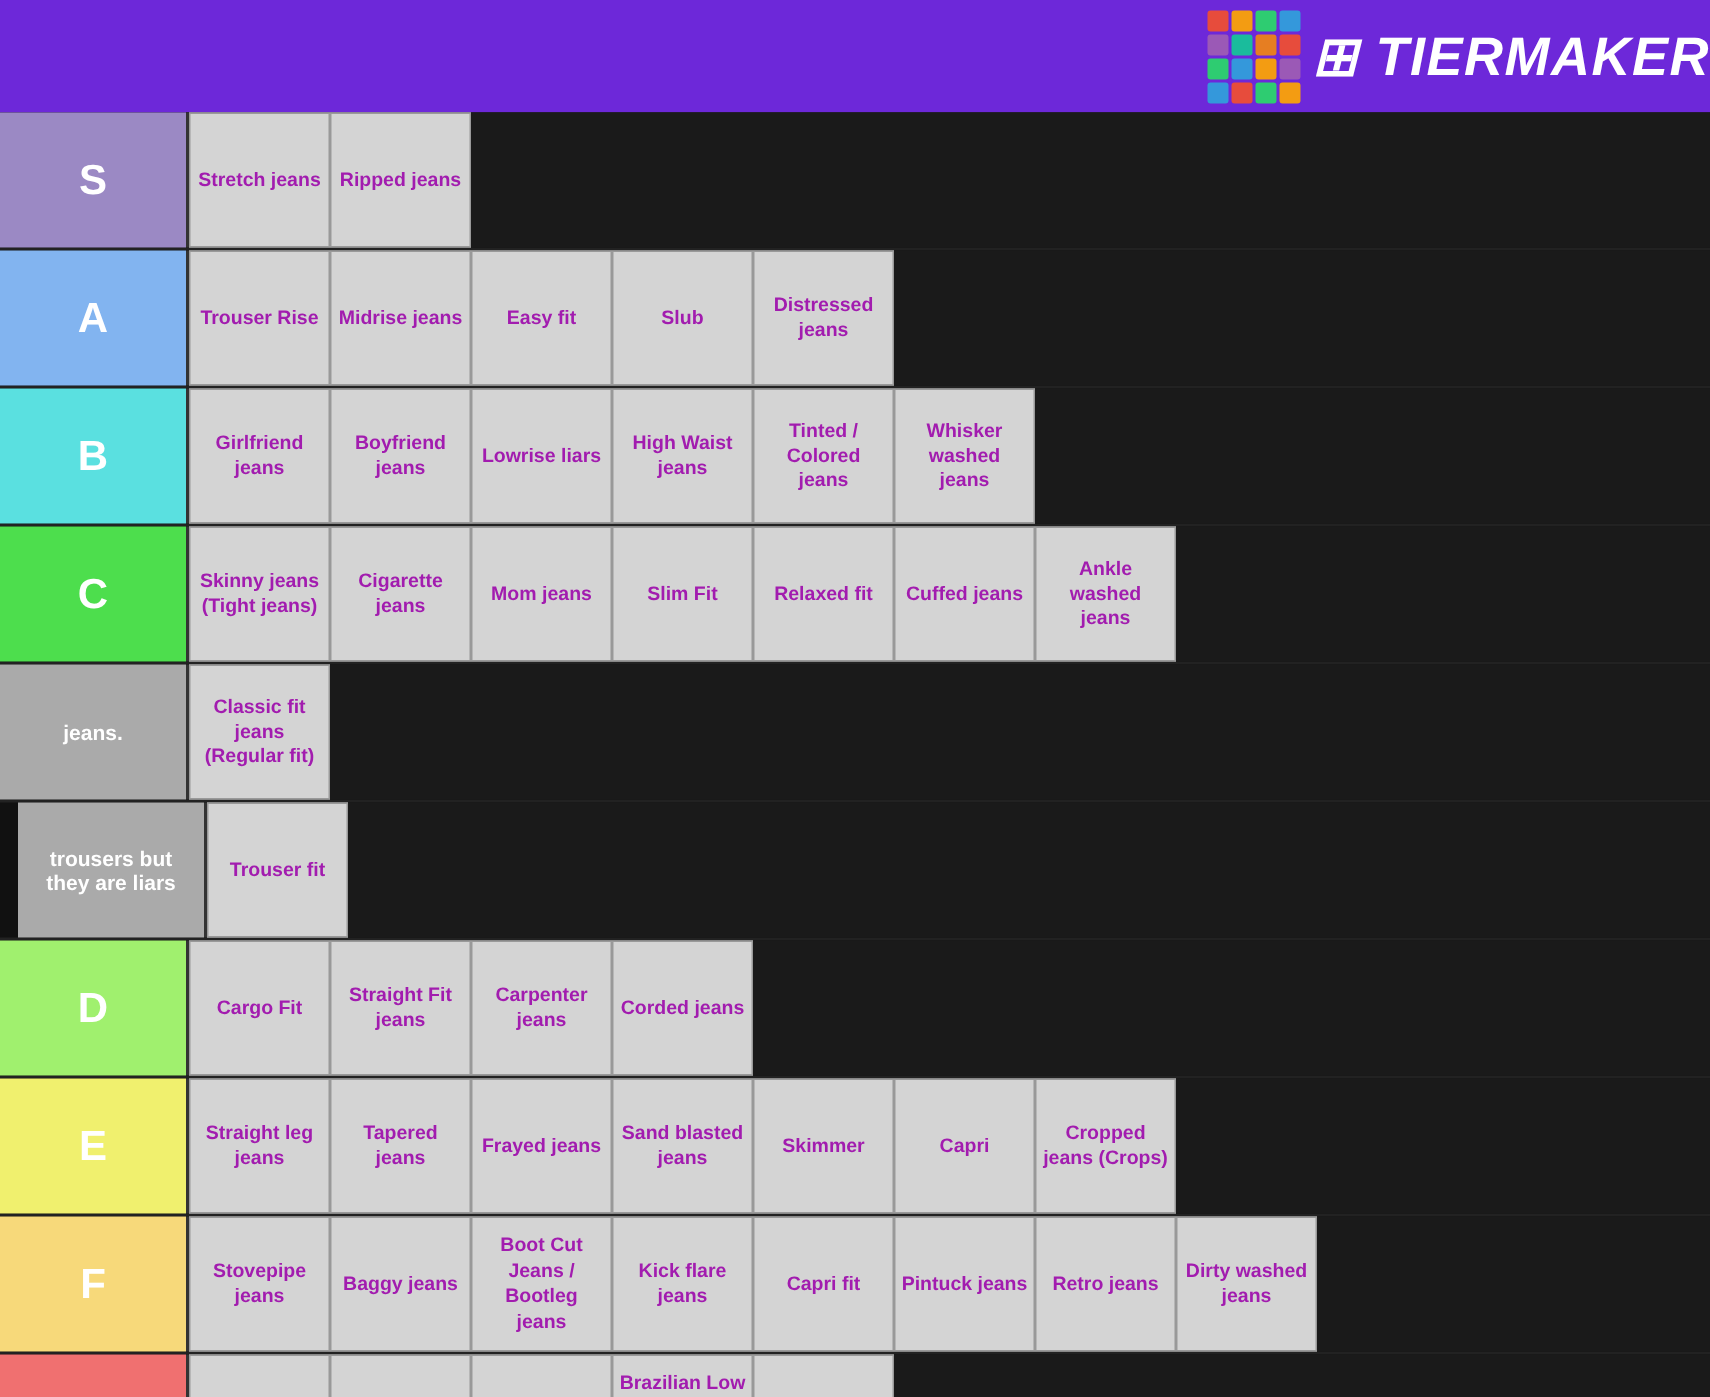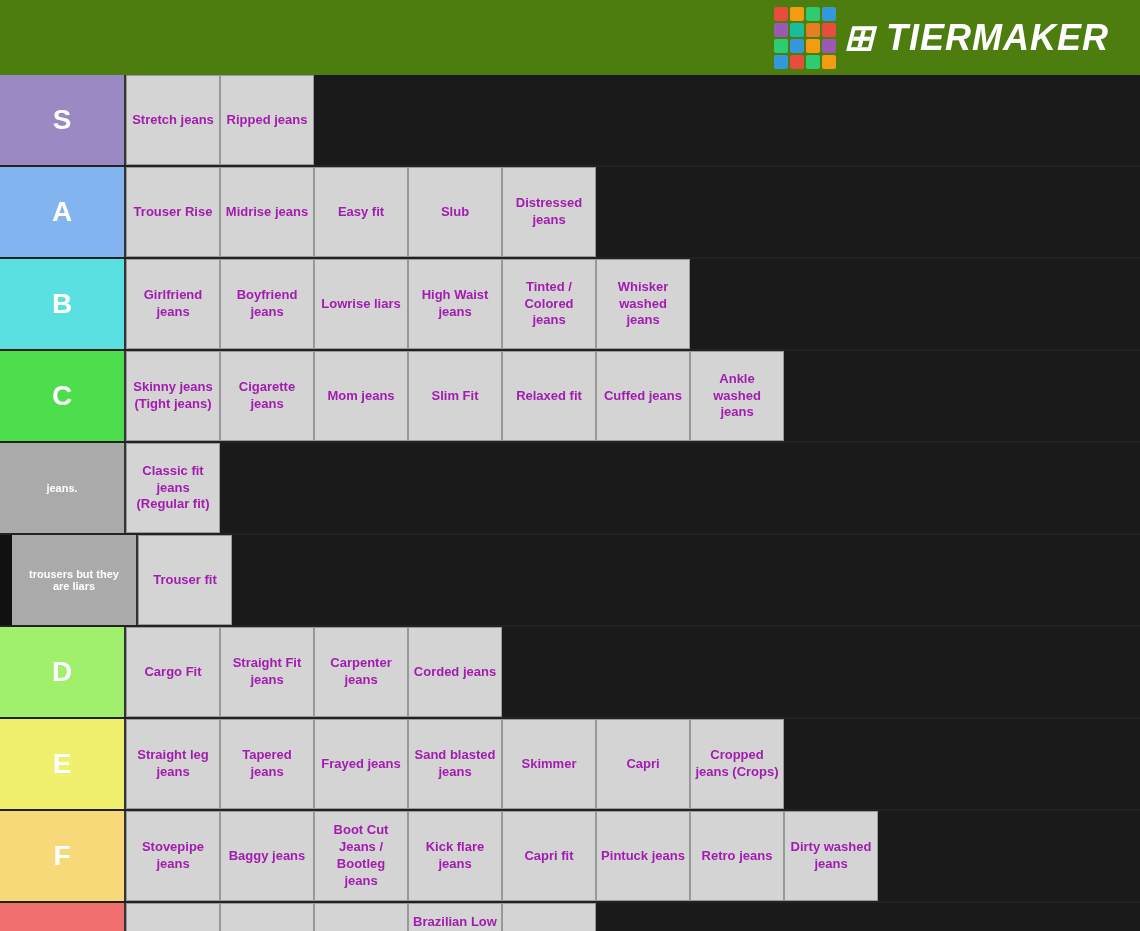--- a/index.html
+++ b/index.html
@@ -24,21 +24,21 @@
       display: flex;
       align-items: center;
       justify-content: center;
       font-size: 28px;
       font-weight: bold;
       color: #fff;
       text-align: center;
       padding: 8px;
     }
     .tier-label.small-text {
-      font-size: 11px;
+      font-size: 14px;
     }
     .tier-items {
       display: flex;
       flex-direction: row;
       flex-wrap: nowrap;
       flex: 1;
       background: #1a1a1a;
       border-left: 2px solid #333;
     }
     .tier-item {
@@ -69,25 +69,25 @@
     .tier-c { background: #4dde4d; }
     .tier-jeans { background: #aaaaaa; }
     .tier-trousers { background: #aaaaaa; margin-left: 12px; }
     .tier-d { background: #a0f06e; }
     .tier-e { background: #f0f06e; }
     .tier-f { background: #f7d97a; }
     .tier-notwearable { background: #f07070; font-size: 16px; }
 
     
     .header {
-      background: #4d7c0f;
+      background: #6d28d9;
       display: flex;
       justify-content: flex-end;
       align-items: center;
-      padding: 8px 31px;
+      padding: 8px 0;
       height: 75px;
     }
     .logo {
       display: flex;
       align-items: center;
       gap: 8px;
     }
     .logo-grid {
       display: grid;
       grid-template-columns: repeat(4, 14px);

